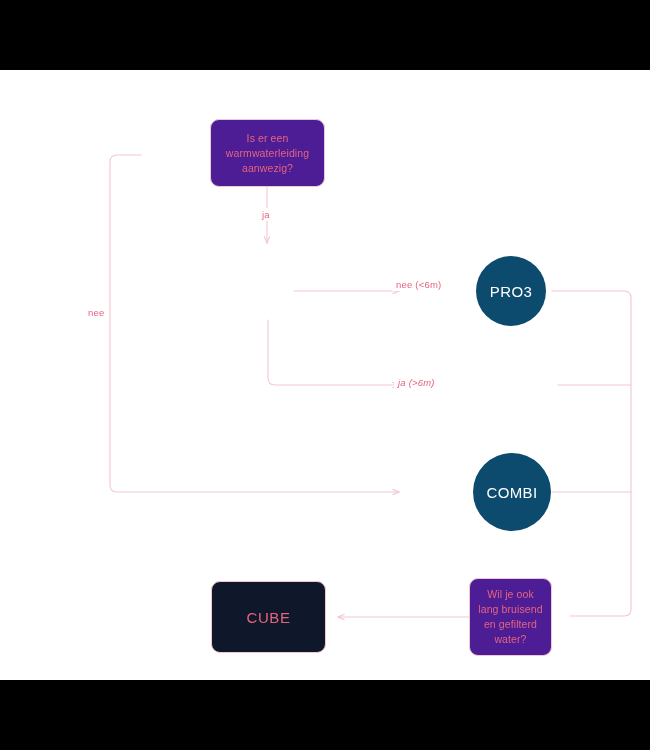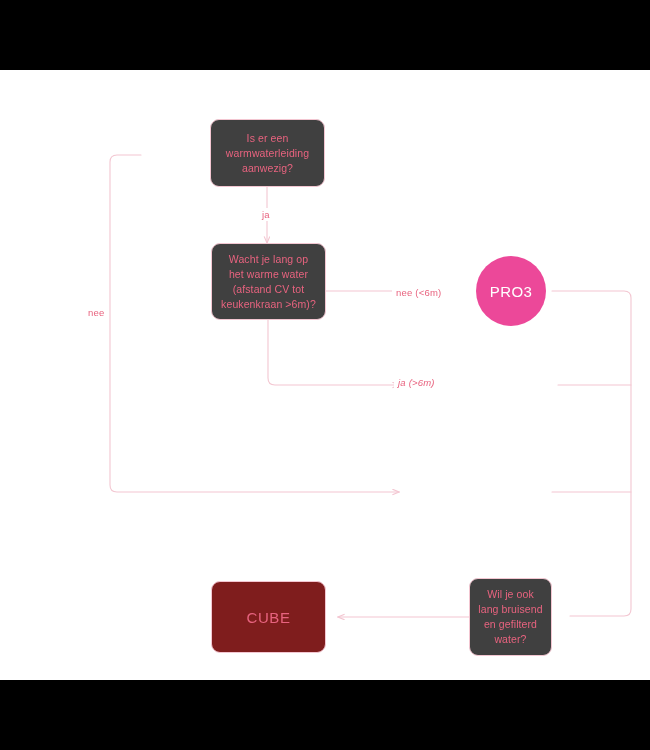--- a/index.html
+++ b/index.html
@@ -46,40 +46,40 @@
     box-sizing: border-box;
     display: flex;
     align-items: center;
     justify-content: center;
     text-align: center;
   }
 
   .decision-box {
     border: 1px solid #F3C6D1;
     border-radius: 9px;
-    background: #404040;
+    background: #4c1d95;
     color: #E8637F;
     font-size: 10.5px;
     line-height: 15px;
     letter-spacing: 0.1px;
     padding: 4px 8px;
   }
 
   .result-box {
     border: 1px solid #F3C6D1;
     border-radius: 9px;
-    background: #7f1d1d;
+    background: #0f172a;
     color: #E8637F;
     font-size: 15px;
     letter-spacing: 0.6px;
   }
 
   .circle-node {
     border-radius: 50%;
-    background: #ec4899;
+    background: #0c4a6e;
     color: #ffffff;
     font-size: 15px;
     letter-spacing: 0.4px;
   }
 
   .edge-label {
     position: absolute;
     color: #E8637F;
     font-size: 9.5px;
     letter-spacing: 0.2px;
@@ -133,50 +133,45 @@
     </svg>
 
     <div class="node decision-box" style="left:210px; top:49px; width:115px; height:68px;">
       <div>
         <div>Is er een</div>
         <div>warmwaterleiding</div>
         <div>aanwezig?</div>
       </div>
     </div>
 
-    <div class="node decision-box" style="left:211px; top:173px; width:115px; height:77px;">
-      <div>
-        <div>Wacht je lang op</div>
-        <div>het warme water</div>
-        <div>(afstand CV tot</div>
-        <div>keukenkraan &gt;6m)?</div>
-      </div>
-    </div>
 
     <div class="node decision-box" style="left:469px; top:508px; width:83px; height:78px;">
       <div>
         <div>Wil je ook</div>
         <div>lang bruisend</div>
         <div>en gefilterd</div>
         <div>water?</div>
       </div>
     </div>
 
     <div class="node circle-node" style="left:476px; top:186px; width:70px; height:70px;">
       <span>PRO3</span>
     </div>
 
 
+    <div class="node circle-node" style="left:473px; top:383px; width:78px; height:78px;">
+      <span>COMBI</span>
+    </div>
 
     <div class="node result-box" style="left:211px; top:511px; width:115px; height:72px;">
       <span>CUBE</span>
     </div>
 
     <span class="edge-label" style="left:258px; top:138px;">ja</span>
 
     <span class="edge-label" style="left:84px; top:236px;">nee</span>
 
-    <span class="edge-label" style="left:392px; top:216px;">nee (&lt;6m)</span>
+    <span class="edge-label" style="left:392px; top:208px;">nee (&lt;6m)</span>
 
     <span class="edge-label" style="left:394px; top:306px;font-style:italic;">ja (&gt;6m)</span>
 
   </div>
 </div>
 
 </body></html>

